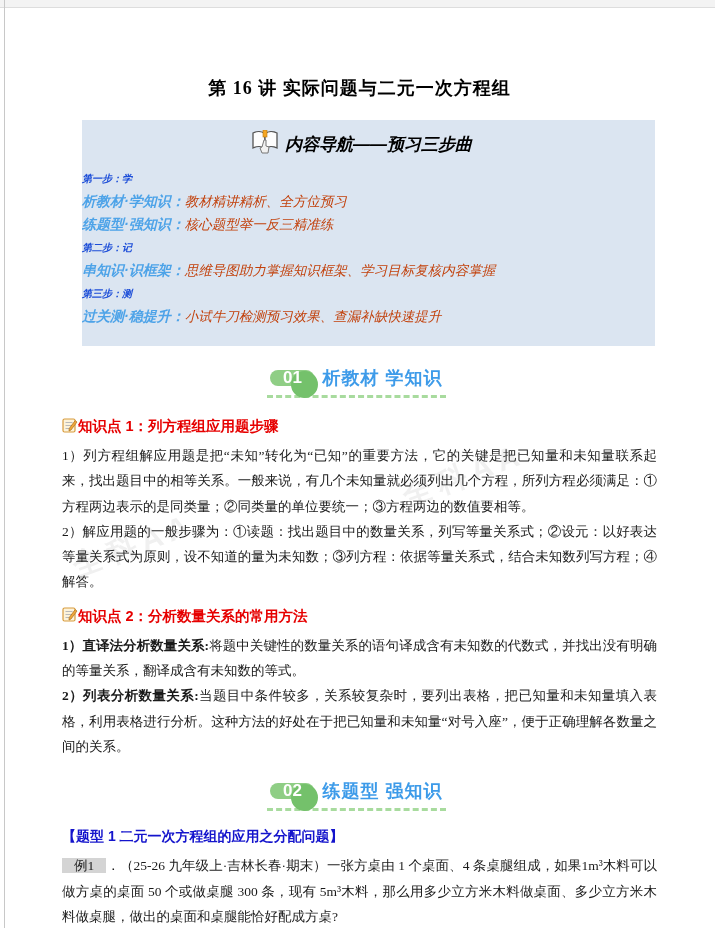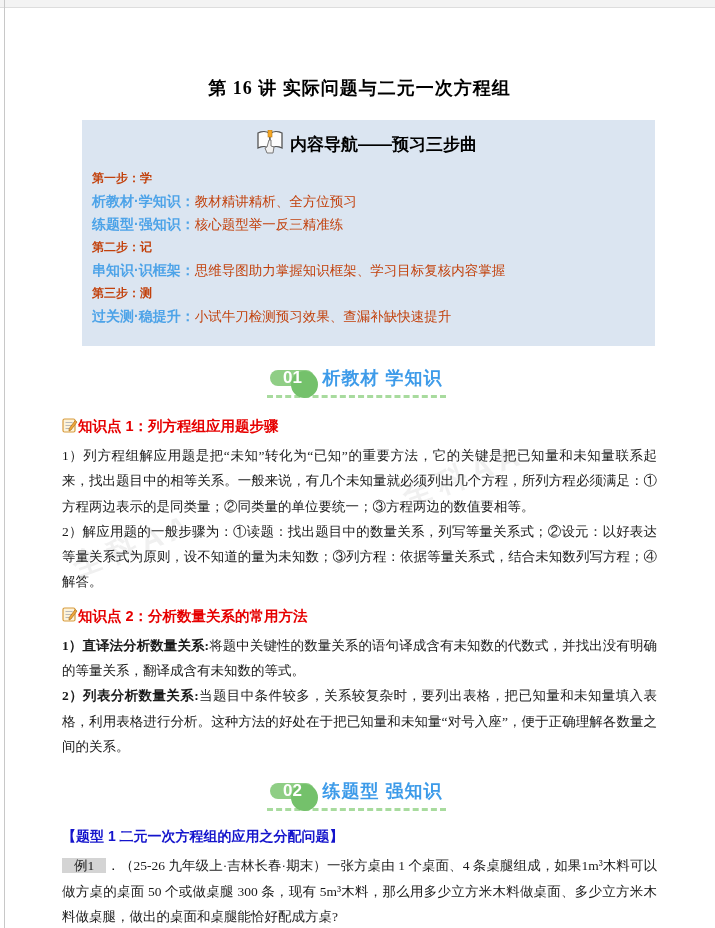--- a/index.html
+++ b/index.html
@@ -17,29 +17,30 @@
   .top-band{height:8px;background:#f3f3f3;border-bottom:1px solid #dddddd;}
   .left-line{position:absolute;left:4px;top:0;bottom:0;width:1px;background:#c8c8c8;}
   .doc{padding:0 58px 0 62px;position:relative;}
   .page-title{
     text-align:center;font-size:18px;font-weight:bold;letter-spacing:1px;
     margin:66px 0 18px 0;line-height:28px;color:#000;
   }
   
   .banner{
     background:var(--banner-bg);margin:0 2px 0 20px;
-    padding:10px 14px 18px 10px;
+    padding:10px 14px 18px 0;
+    font-style:italic;
   }
   .banner-title{
     display:flex;align-items:center;justify-content:center;gap:4px;
     font-weight:bold;font-size:17px;color:#000;margin-bottom:8px;
     font-family:"Liberation Sans","DejaVu Sans",sans-serif;
   }
   .banner-line{font-size:13.5px;line-height:23px;white-space:nowrap;}
-  .step-label{font-weight:bold;font-size:12px;color:#c2410c;
+  .step-label{font-weight:bold;font-size:10px;color:#1d4ed8;
     font-family:"Liberation Sans","DejaVu Sans",sans-serif;}
   .row-label{color:var(--label-blue);font-weight:bold;font-size:14px;
     font-family:"Liberation Sans","DejaVu Sans",sans-serif;}
   .row-desc{color:#c2410c;}
   
   .section-head{text-align:center;margin:20px 0 8px 0;}
   .badge-wrap{display:inline-block;position:relative;padding:0 6px 7px 0;}
   .badge-row{display:flex;align-items:center;gap:8px;justify-content:center;}
   .badge-num{
     position:relative;display:inline-flex;align-items:center;justify-content:center;

